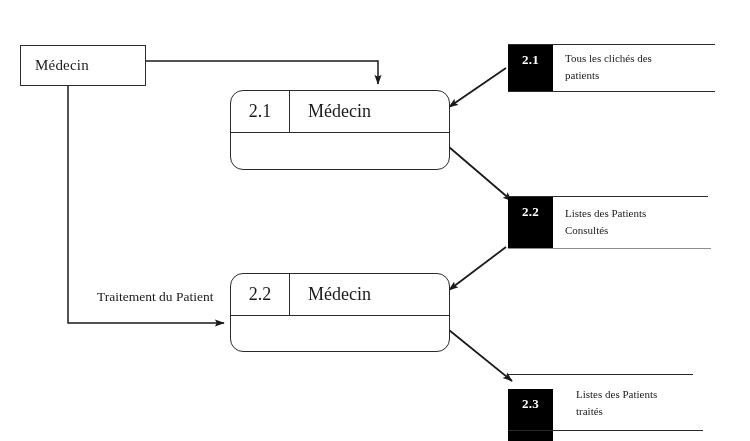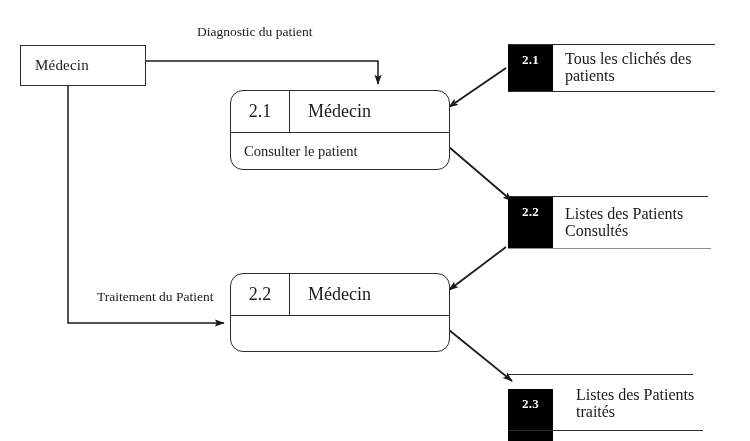--- a/index.html
+++ b/index.html
@@ -100,21 +100,21 @@
     font-weight: bold;
     display: flex;
     align-items: flex-start;
     justify-content: center;
     padding-top: 7px;
     box-sizing: border-box;
     letter-spacing: .3px;
   }
   .store .stext {
     position: absolute;
-    font-size: 16px;
+    font-size: 11px;
     line-height: 17px;
     white-space: pre-line;
   }
 
   
   .flowlabel {
     position: absolute;
     font-size: 13.5px;
     white-space: nowrap;
   }
@@ -153,30 +153,28 @@
 
     <g>
       <path d="M449,330 L512,381" fill="none" stroke="#1a1a1a" stroke-width="1.8" marker-end="url(#ah)"></path>
     </g>
   </svg>
 
   <div class="entity" style="left:20px; top:45px; width:126px; height:41px;">
     <span class="etext">Médecin</span>
   </div>
 
-  <div class="flowlabel" style="left:197px; top:24px;">Diagnostic du patient</div>
 
   <div class="flowlabel" style="left:97px; top:289px;">Traitement du Patient</div>
 
   <div class="process" style="left:230px; top:90px; width:220px; height:80px;">
     <div class="head">
       <div class="num">2.1</div>
       <div class="owner">Médecin</div>
     </div>
-    <div class="body left">Consulter le patient</div>
   </div>
 
   <div class="process" style="left:230px; top:273px; width:220px; height:79px;">
     <div class="head">
       <div class="num">2.2</div>
       <div class="owner">Médecin</div>
     </div>
   </div>
 
   <div class="store" style="left:508px; top:44px; width:215px; height:48px;">

